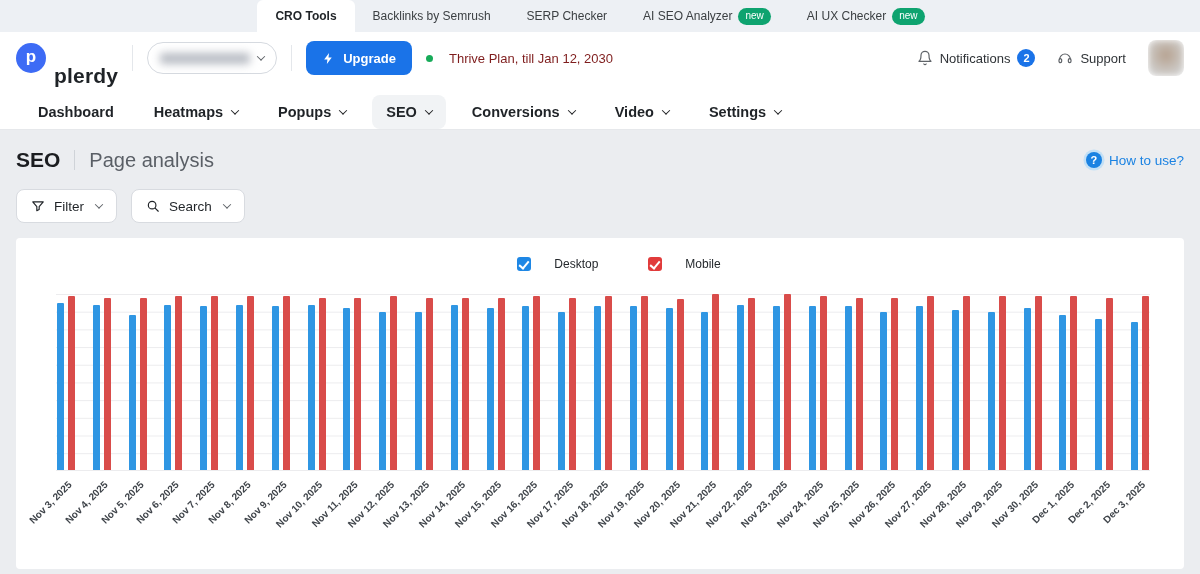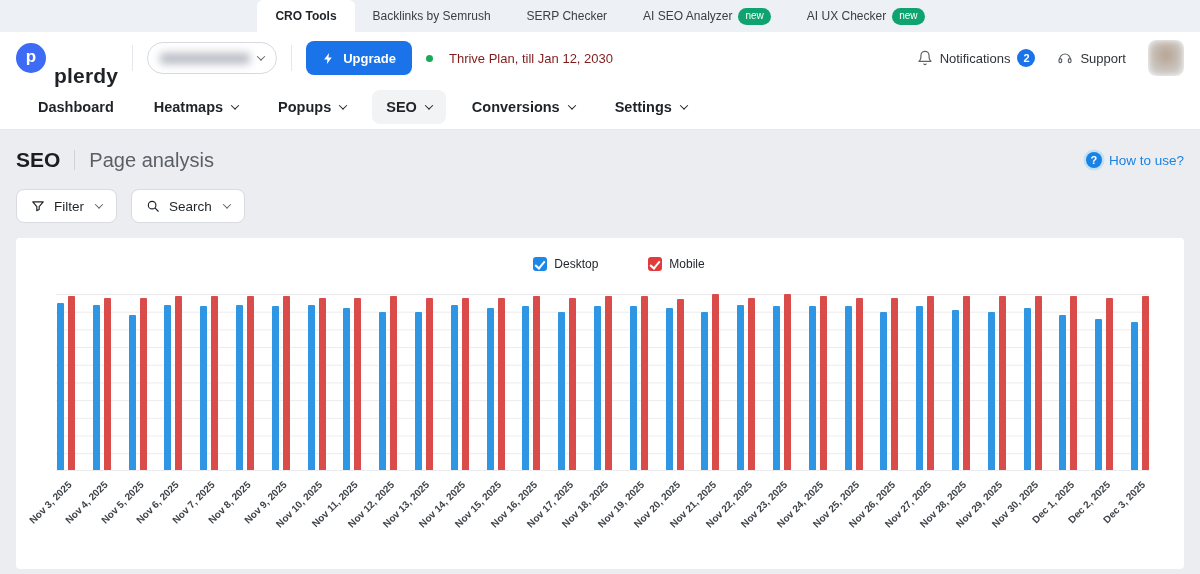--- a/index.html
+++ b/index.html
@@ -34,42 +34,42 @@
   .plan { display:flex; align-items:center; gap:16px; font-size:13px; color:#7f1d1d;text-align:right; }
   .plan-dot { width:7px; height:7px; border-radius:50%; background:#17ab59; }
   .header-right { margin-left:auto; display:flex; align-items:center; gap:22px; }
   .hr-item { display:flex; align-items:center; gap:7px; font-size:13px; color:#2f3337; cursor:pointer; }
   .count-badge { width:18px; height:18px; border-radius:50%; background:#1a73e8; color:#fff; font-size:11px;
     display:flex; align-items:center; justify-content:center; font-weight:600; }
   .avatar { width:36px; height:36px; border-radius:8px; overflow:hidden; cursor:pointer; }
   .avatar-inner { width:100%; height:100%; border-radius:8px;
     background:radial-gradient(circle at 50% 42%, #b5a08e 0%, #c9c3bd 55%, #d4d7da 100%); filter:blur(3px); }
   
-  .mainnav { height:46px; background:#fff; display:flex; align-items:center; gap:12px; padding:0 24px;
+  .mainnav { height:46px; background:#fff; display:flex; align-items:flex-end; gap:12px; padding:0 24px;
     border-bottom:1px solid #e6e8eb; }
   .nav-item { display:flex; align-items:center; gap:9px; font-size:14.5px; font-weight:700; color:#1f2327;
     padding:9px 14px; border-radius:8px; cursor:pointer; }
   .nav-item.active { background:#f1f3f5; }
   
   .main { padding:15px 16px 0; }
   .page-head { display:flex; align-items:center; height:30px; }
   .page-title { font-size:21px; font-weight:800; color:#1b1d20; }
   .ph-div { width:1px; height:20px; background:#cfd3d8; margin:0 14px; }
   .subtitle { font-size:20px; color:#5a5f66; }
   .how { margin-left:auto; display:flex; align-items:center; gap:7px; color:#1a82e2; font-size:13.5px; cursor:pointer; }
   .q-icon { width:16px; height:16px; border-radius:50%; background:#1a82e2; color:#fff; font-size:11px; font-weight:700;
     display:flex; align-items:center; justify-content:center; box-shadow:0 0 0 2.5px #c3e0f6; margin-left:3px; }
   .toolbar { margin-top:14px; display:flex; gap:14px; }
   .tbtn { height:34px; background:#fff; border:1px solid #d8dbe0; border-radius:8px; display:flex; align-items:center;
     gap:9px; padding:0 14px; font-size:13.5px; color:#1f2327; font-family:inherit; cursor:pointer; }
   .tbtn .caret { margin-left:3px; }
   
   .card { margin-top:15px; background:#fff; border-radius:4px; height:331px; padding:17px 34px 0 40px; }
   .legend { display:flex; justify-content:center; align-items:center; gap:18px; height:18px; }
-  .legend-item { display:flex; align-items:center; gap:7px; font-size:12px; color:#24282c; cursor:pointer;padding-left:32px; }
+  .legend-item { display:flex; align-items:center; gap:23px; font-size:12px; color:#24282c; cursor:pointer;padding-left:32px; }
   .cb { width:14px; height:14px; border-radius:3px; position:relative; }
   .cb::after { content:""; position:absolute; left:4px; top:1.5px; width:4px; height:8px;
     border-right:2px solid #fff; border-bottom:2px solid #fff; transform:rotate(40deg); }
   .plot { margin-top:21px; height:177px; position:relative; display:flex; justify-content:space-between;
     align-items:flex-end;
     background-image:linear-gradient(to bottom,#ececee 1px, transparent 1px);
     background-size:100% 17.7px; border-bottom:1px solid #ececee; }
   .group { width:20px; height:100%; display:flex; align-items:flex-end; justify-content:center; gap:4px; position:relative; }
   .bar { width:7px; border-radius:1px 1px 0 0; }
   .glabel { position:absolute; top:calc(100% + 9px); right:50%; transform:rotate(-45deg); transform-origin:100% 0;
@@ -165,20 +165,24 @@
     <div class="nav-item">
       <span>Popups</span>
       <span class="caret dark"></span>
     </div>
     <div class="nav-item active">
       <span>SEO</span>
       <span class="caret dark"></span>
     </div>
     <div class="nav-item">
       <span>Conversions</span>
+      <span class="caret dark"></span>
+    </div>
+    <div class="nav-item">
+      <span>Video</span>
       <span class="caret dark"></span>
     </div>
     <div class="nav-item">
       <span>Settings</span>
       <span class="caret dark"></span>
     </div>
   </nav>
 
 <main class="main">
   <div class="page-head">

